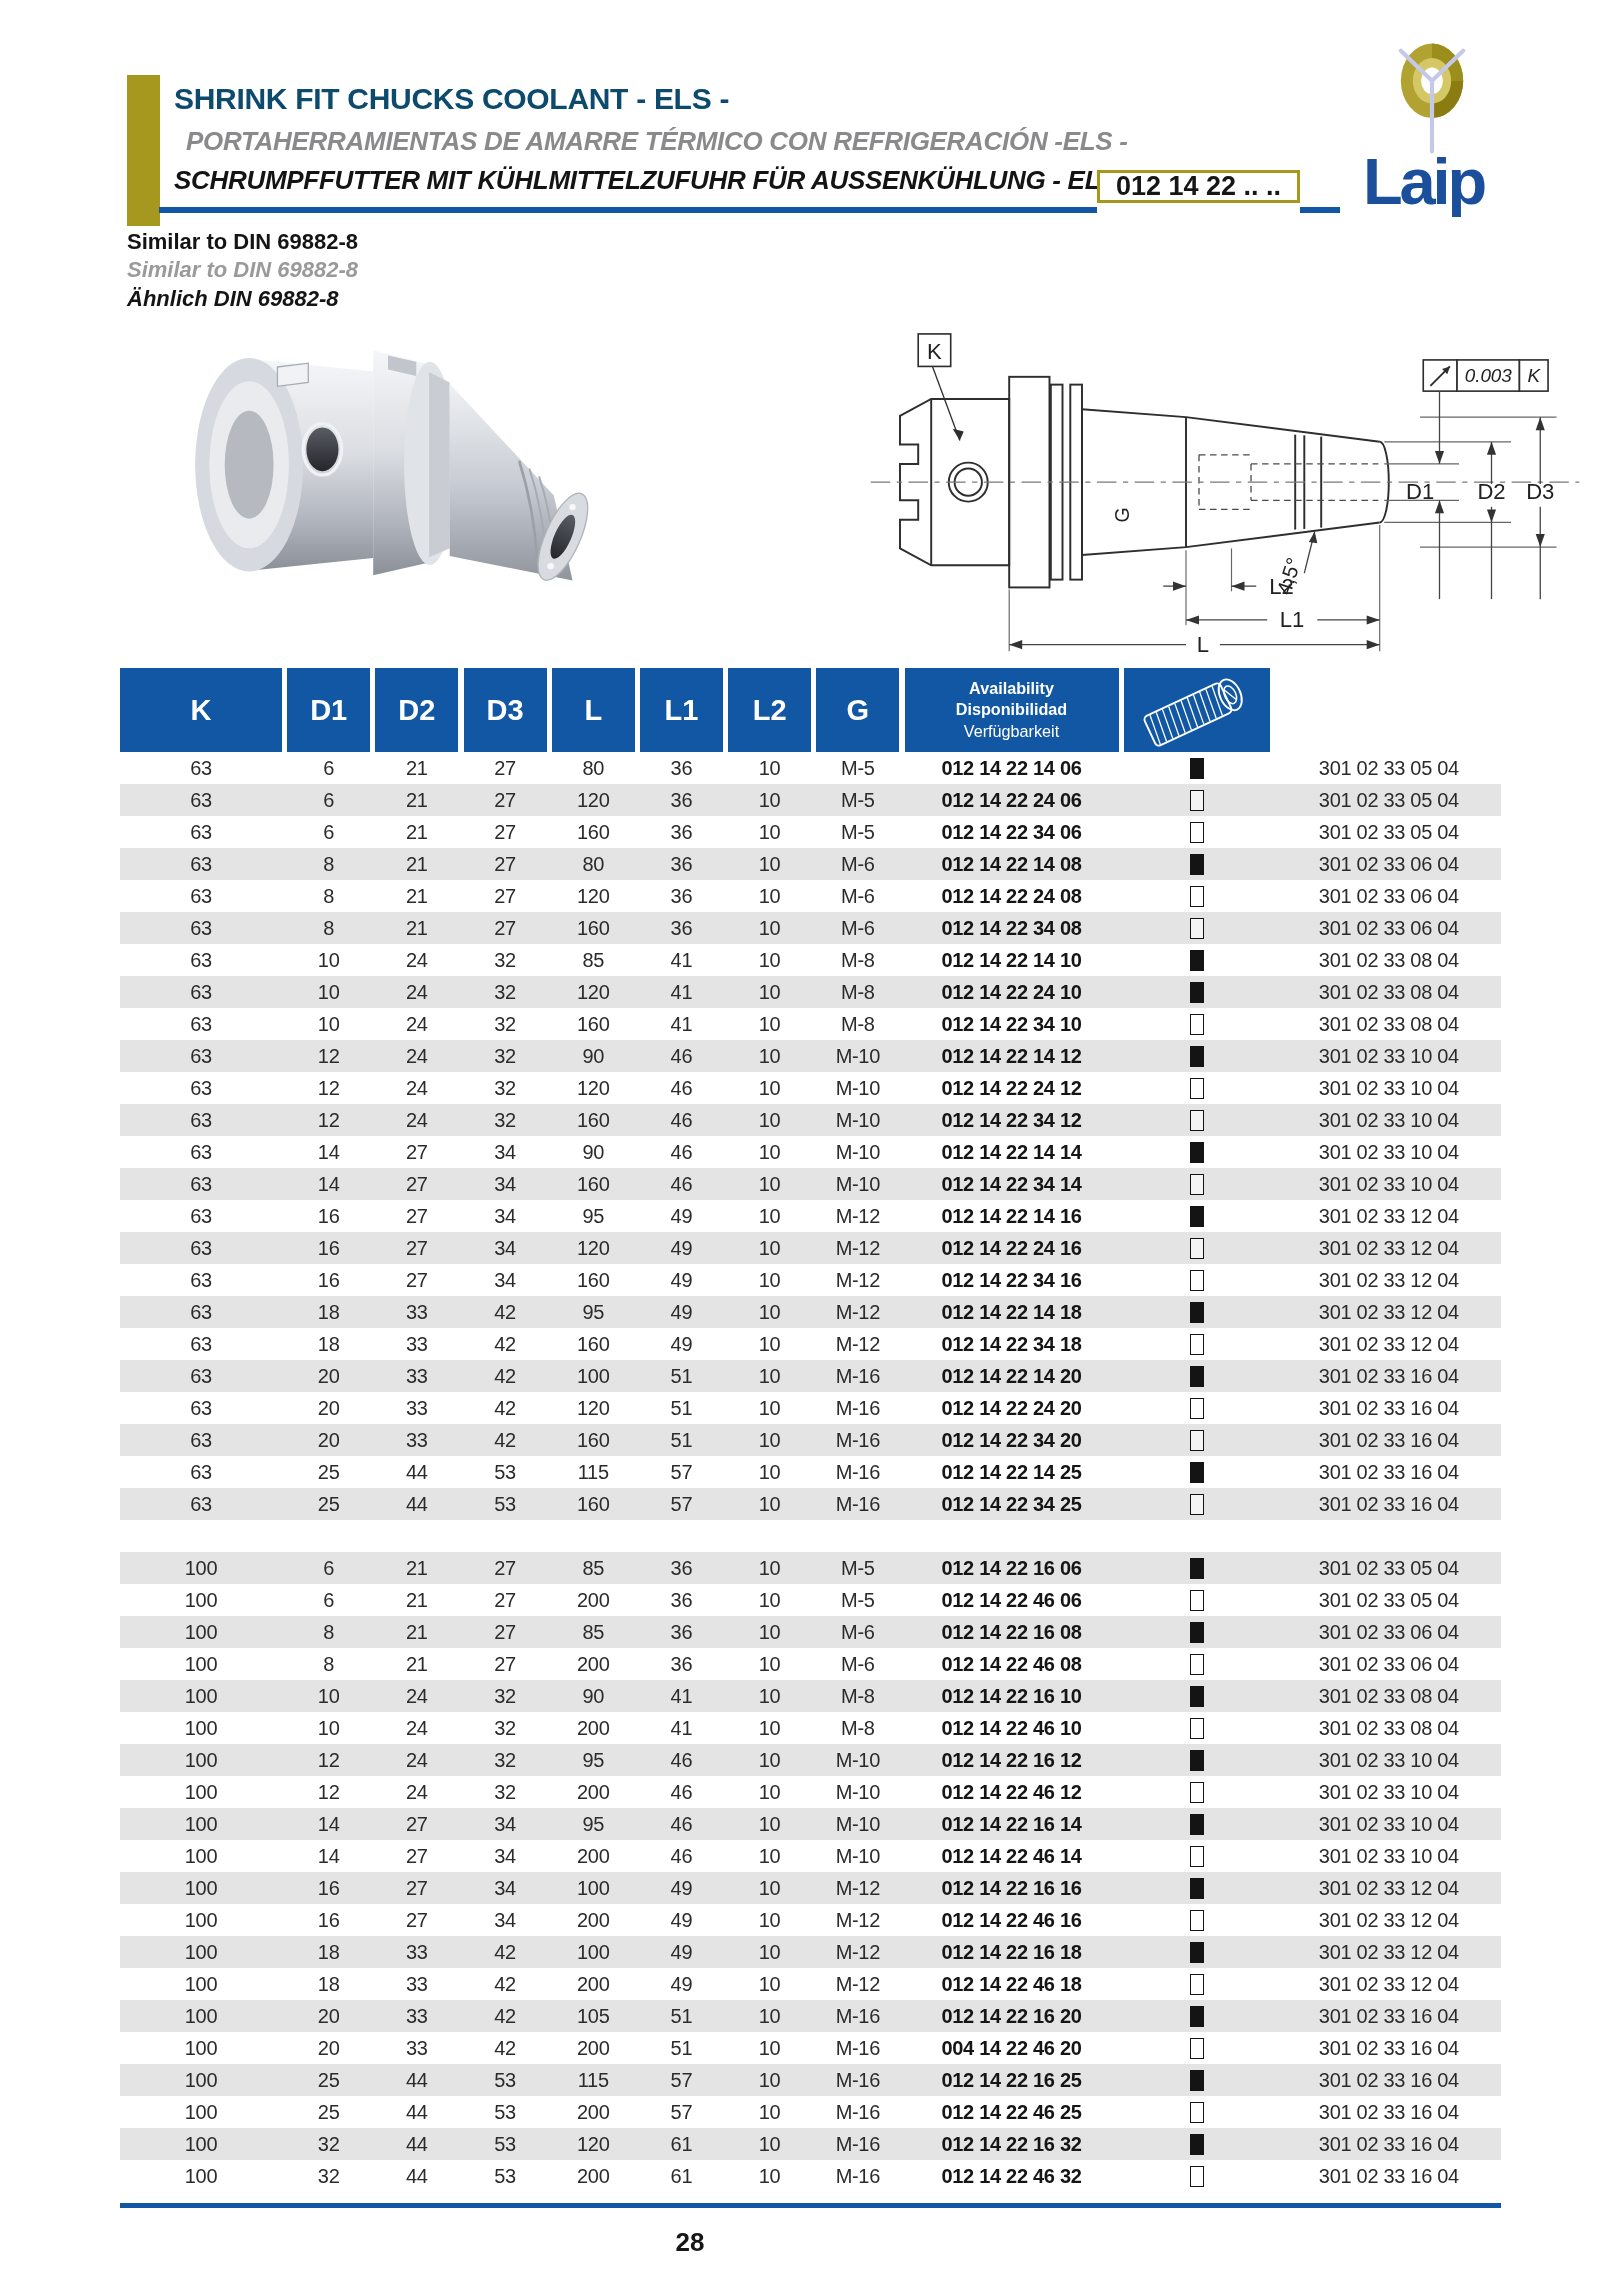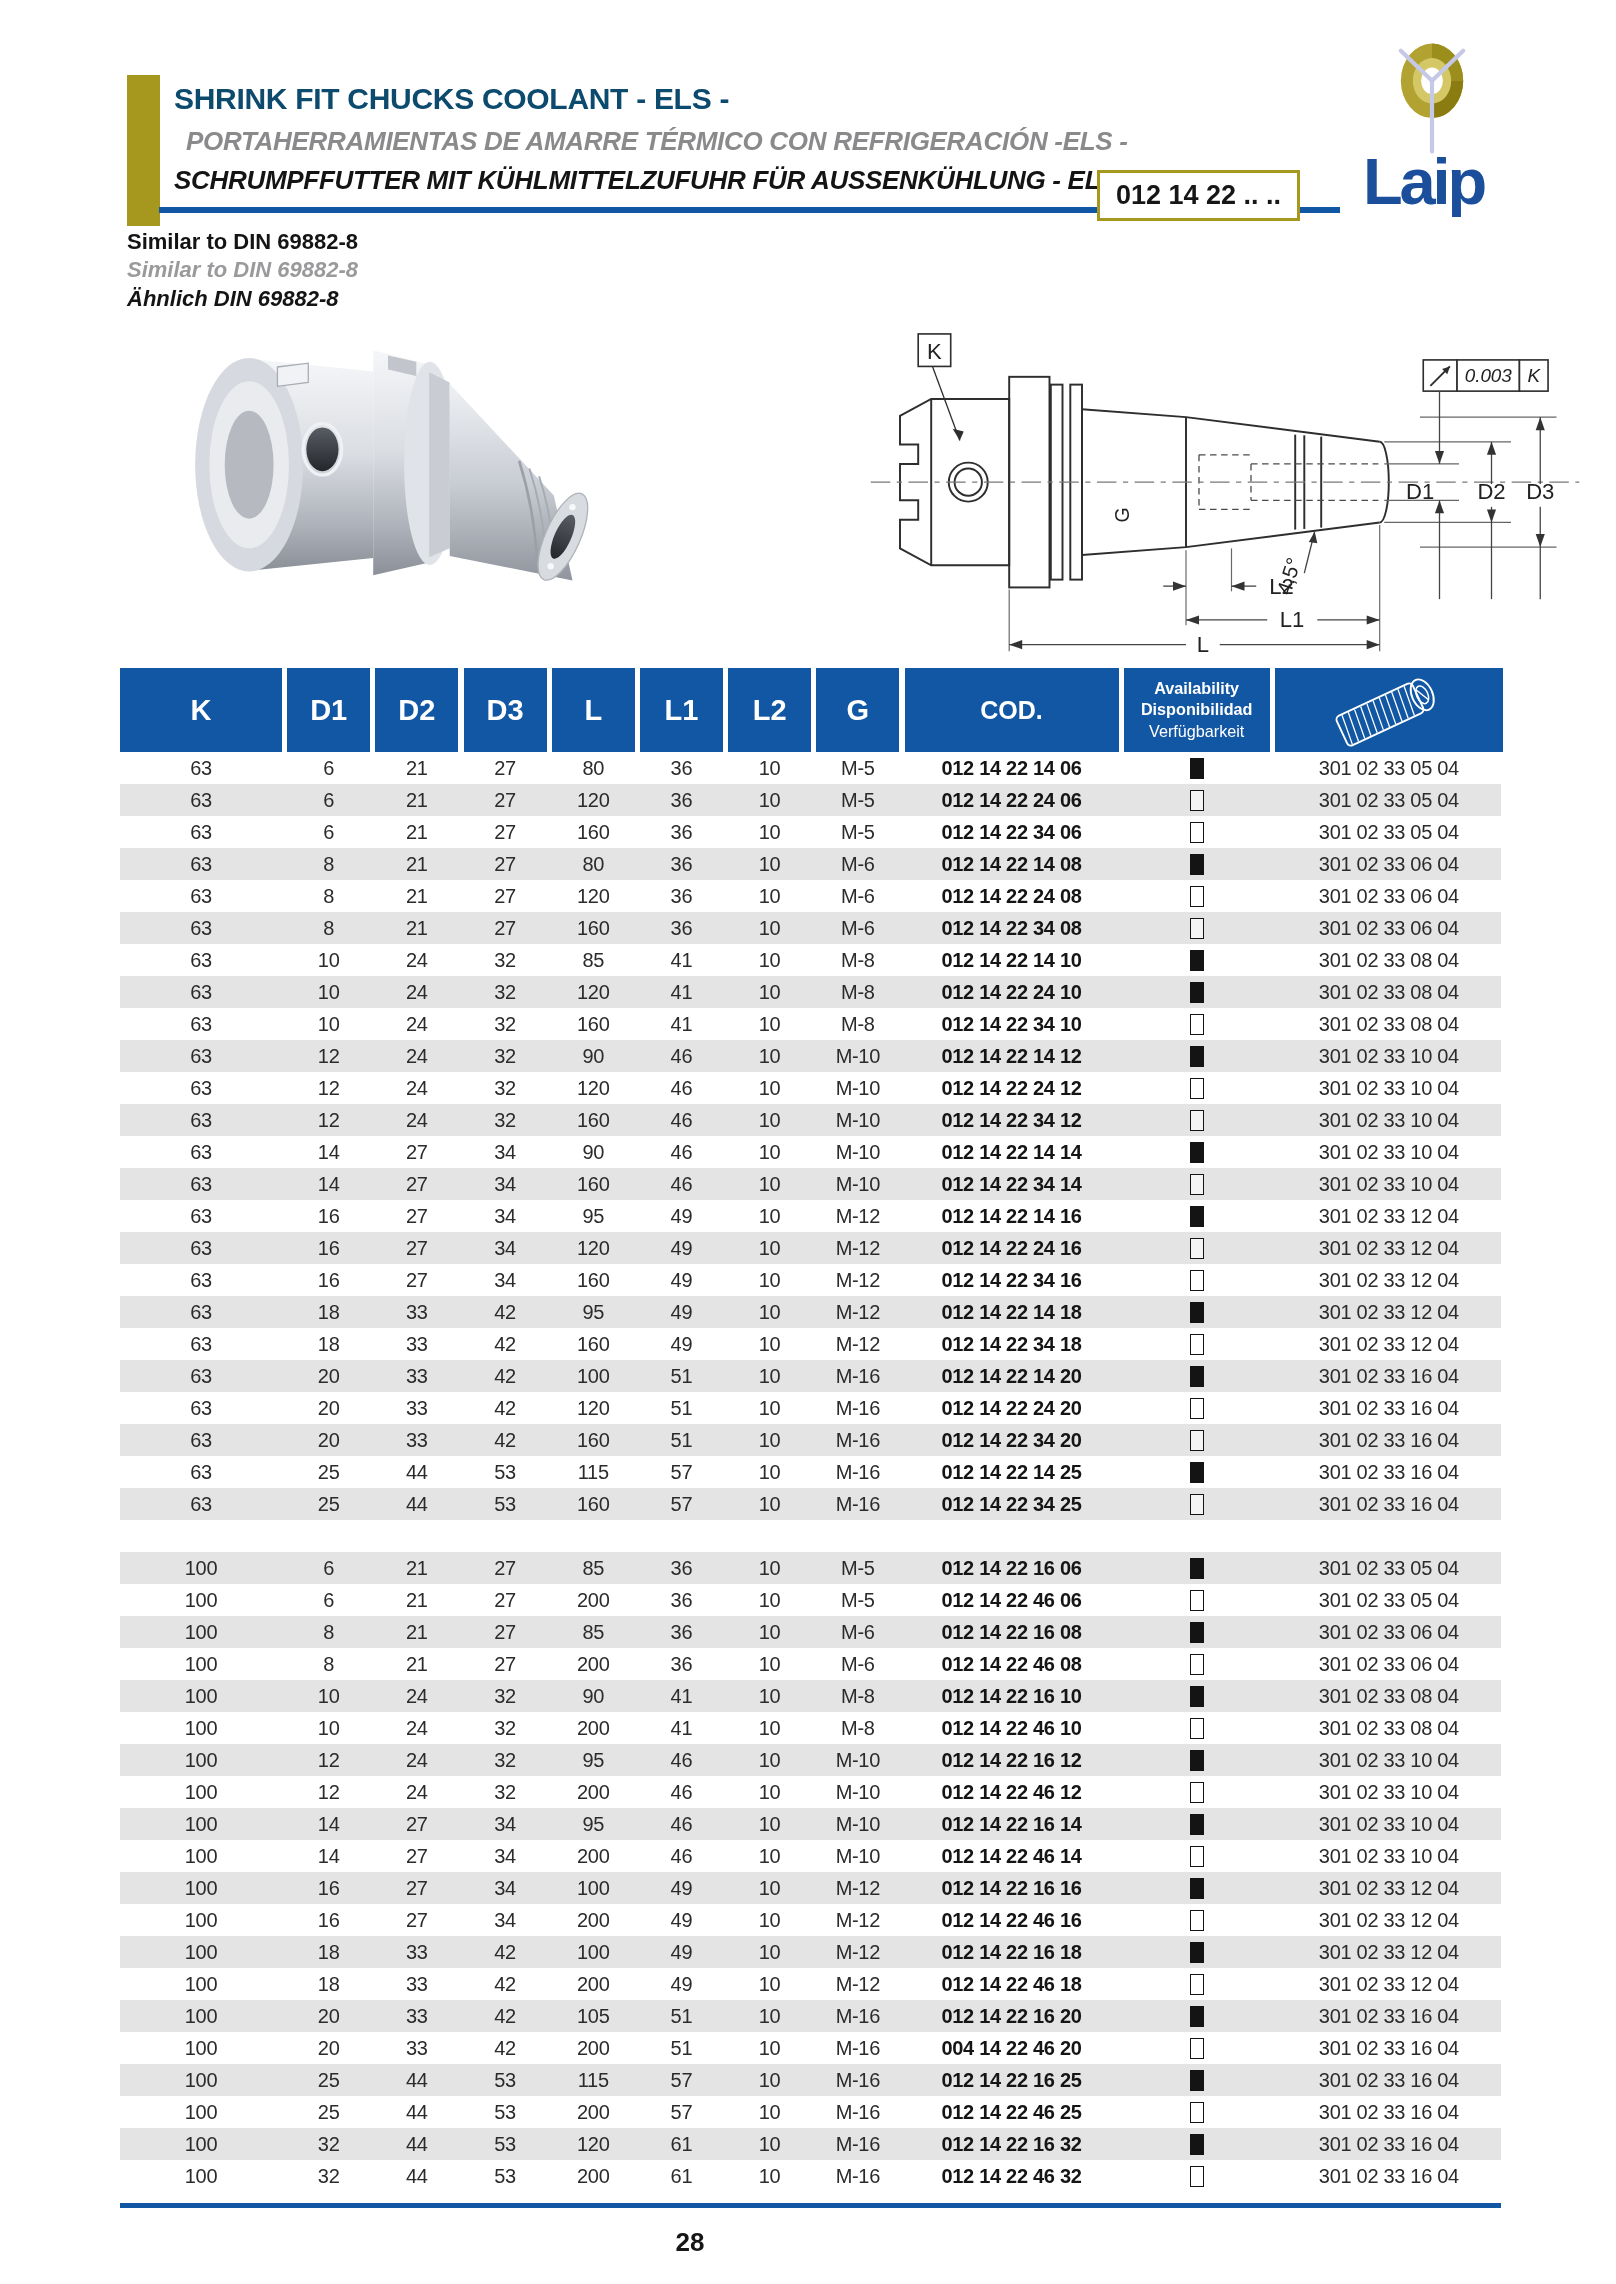--- a/index.html
+++ b/index.html
@@ -15,21 +15,21 @@
   .abs{position:absolute;}
 
   
   .gold-bar{left:127px;top:75px;width:32.5px;height:151px;background:var(--gold);}
   .title-en{left:174px;top:82px;font-size:30px;font-weight:bold;color:#0c4a6e;letter-spacing:-0.3px;}
   .title-es{left:174px;top:126px;font-size:26px;font-weight:bold;font-style:italic;color:#8a8a8c;letter-spacing:-0.3px;margin-left:12px;}
   .title-de{left:174px;top:165px;font-size:26px;font-weight:bold;font-style:italic;color:#141414;letter-spacing:-0.3px;}
   .blue-rule{background:var(--blue);height:5.8px;top:207px;}
   .rule-a{left:159px;width:938px;}
   .rule-b{left:1300px;width:40px;}
-  .code-box{left:1097px;top:170px;width:203px;height:51px;border:3.2px solid var(--gold);
+  .code-box{left:1097px;top:170px;width:203px;height:33px;border:3.2px solid var(--gold);
     background:#fff;display:flex;align-items:center;justify-content:center;
     font-size:27px;font-weight:bold;color:#161616;z-index:3;}
   .std1{left:127px;top:229px;font-size:22px;font-weight:bold;color:#141414;}
   .std2{left:127px;top:257px;font-size:22px;font-weight:bold;font-style:italic;color:#9a9a9c;}
   .std3{left:127px;top:286px;font-size:22px;font-weight:bold;font-style:italic;color:#141414;}
 
   
   .logo-mark{left:1383px;top:34px;width:104px;height:120px;}
   .logo-word{left:1326px;top:144px;width:195px;font-size:65px;font-weight:bold;color:#1b4f9b;
     letter-spacing:-3.2px;text-align:center;}
@@ -238,23 +238,20 @@
 <div class="abs table-wrap">
   <div class="trow head">
     <div class="th">K</div>
     <div class="th">D1</div>
     <div class="th">D2</div>
     <div class="th">D3</div>
     <div class="th">L</div>
     <div class="th">L1</div>
     <div class="th">L2</div>
     <div class="th">G</div>
-    <div class="th">
-        <span class="cod-h">COD.</span>
-      </div>
     <div class="th avail-h">
       <span>Availability</span>
       <span class="it">Disponibilidad</span>
       <span class="nrm">Verfügbarkeit</span>
     </div>
     <div class="th">
       <svg width="195" height="77" viewBox="0 0 330 180">
         <g transform="rotate(-25 165 90)" stroke="#fff" fill="none">
           <rect x="45" y="52" width="196" height="76" rx="10" stroke-width="4.5"></rect>
           <g stroke-width="3">

